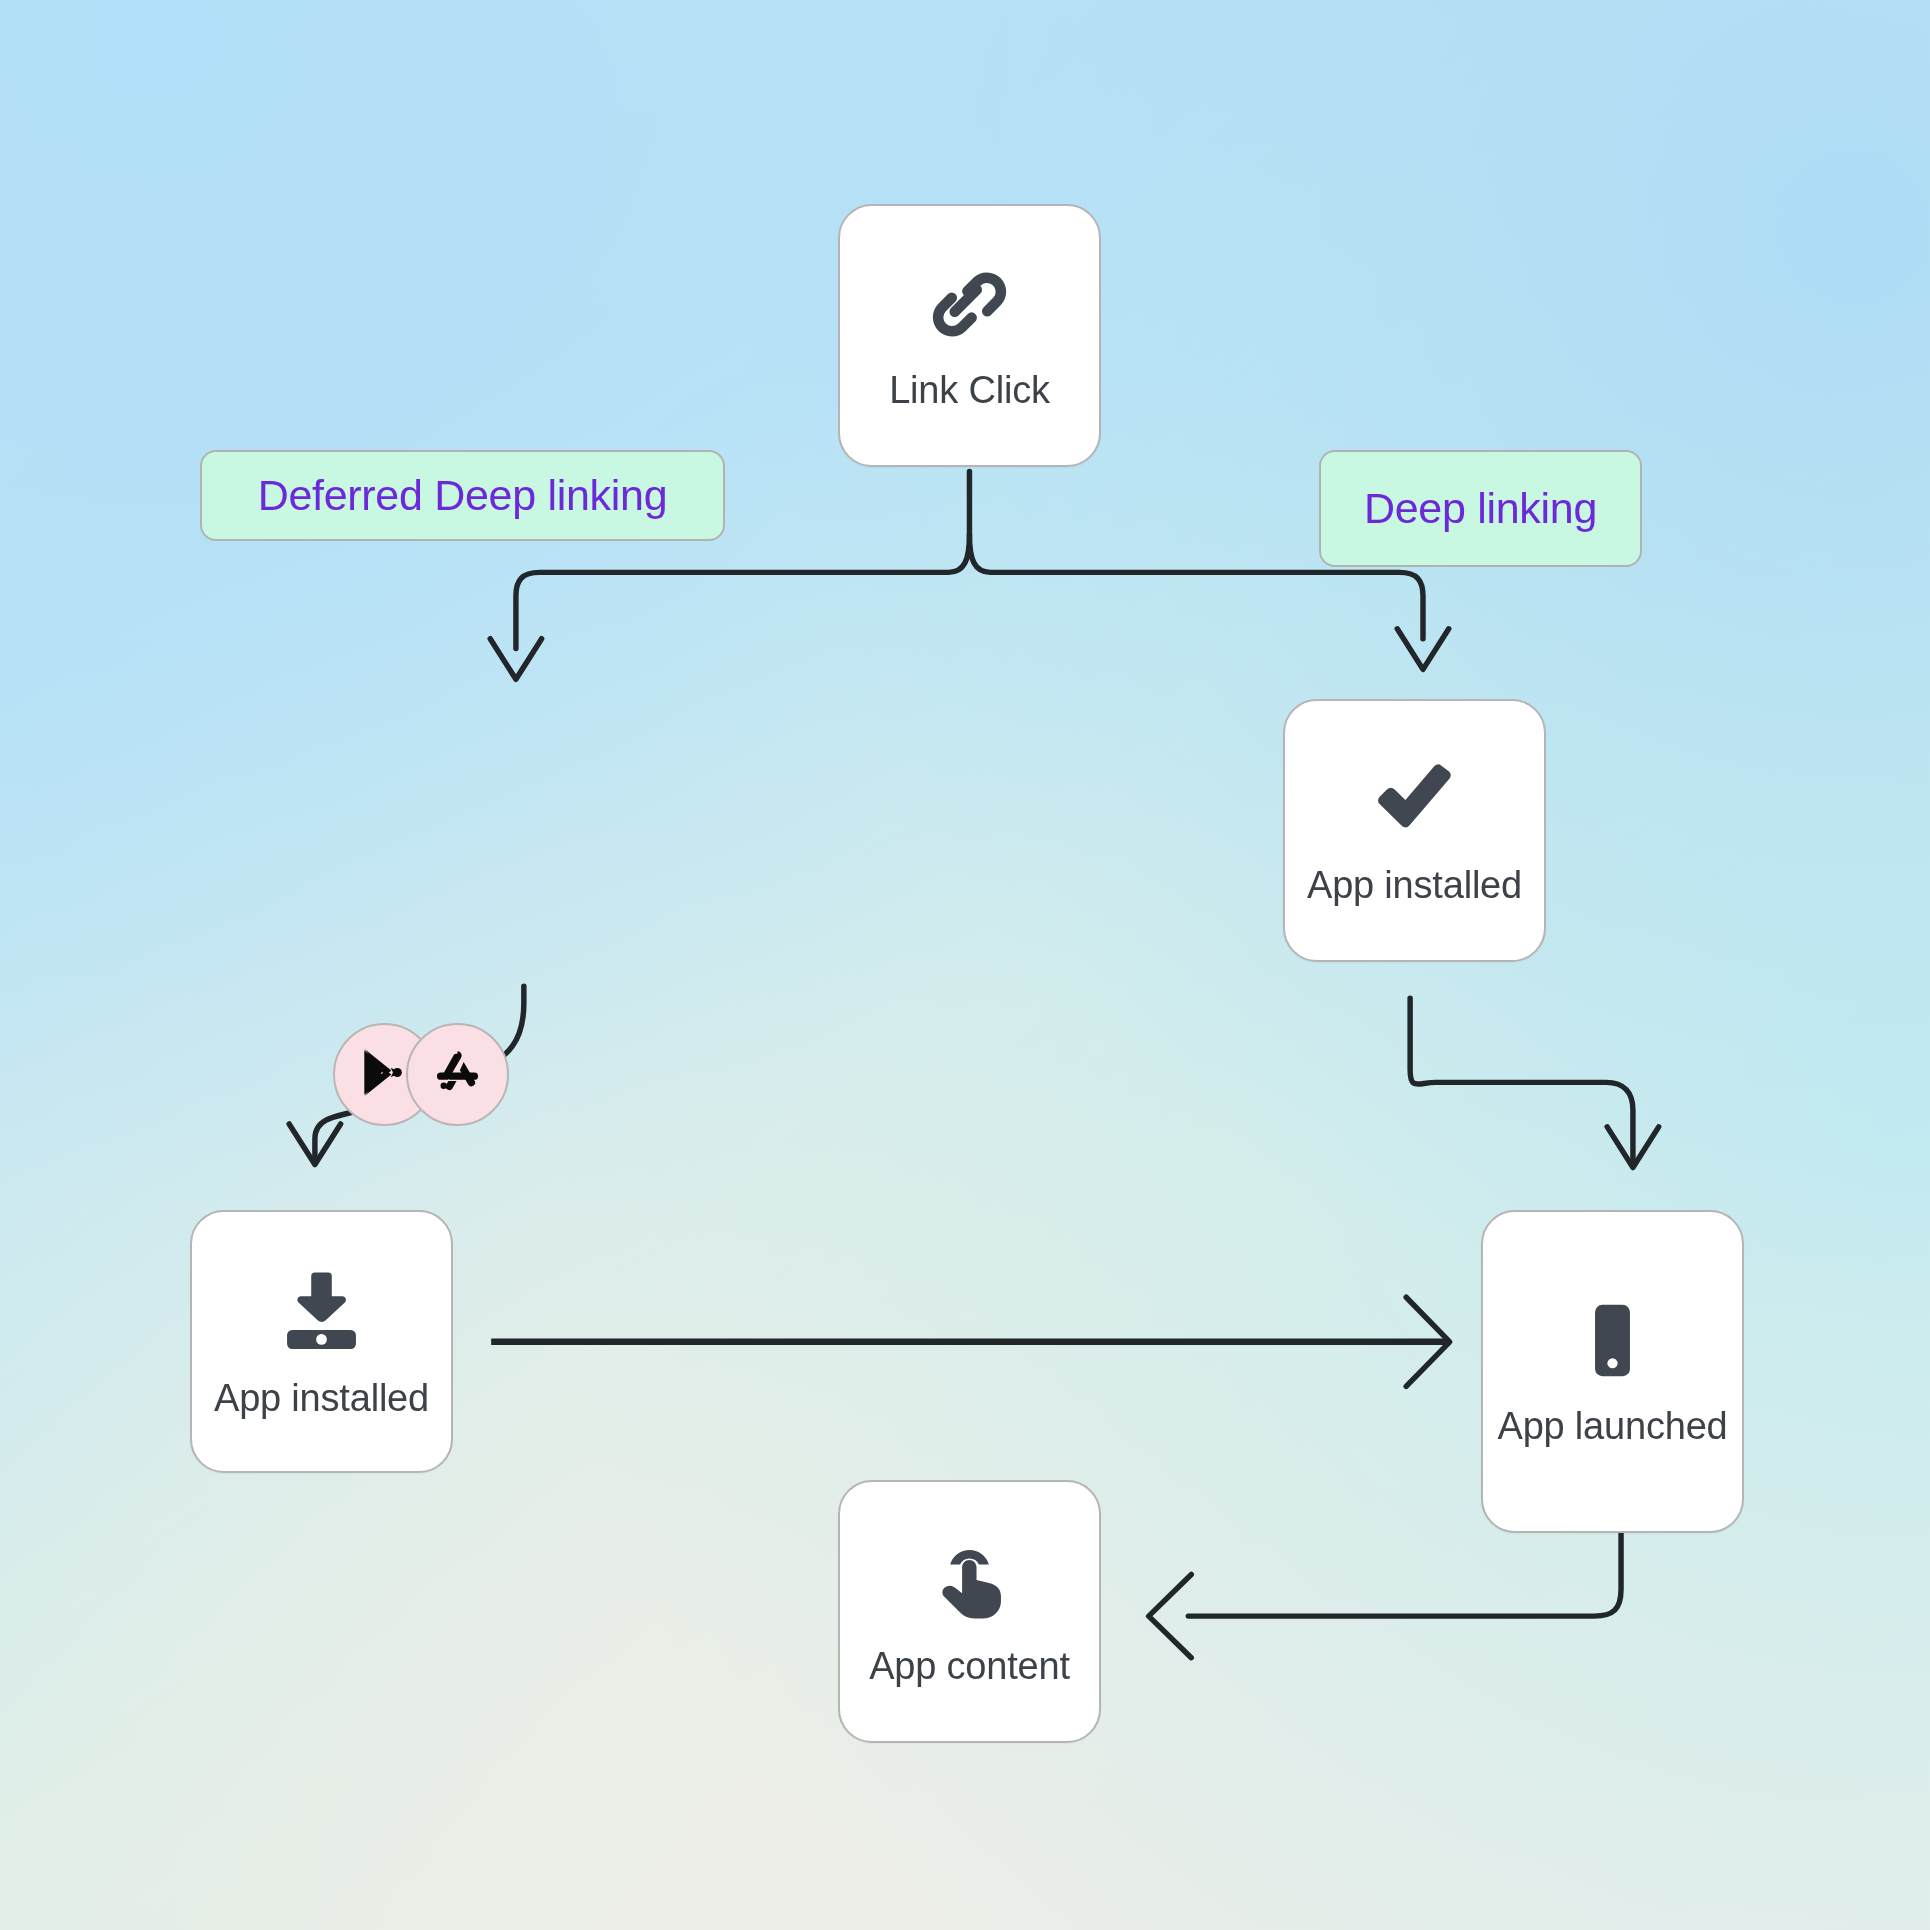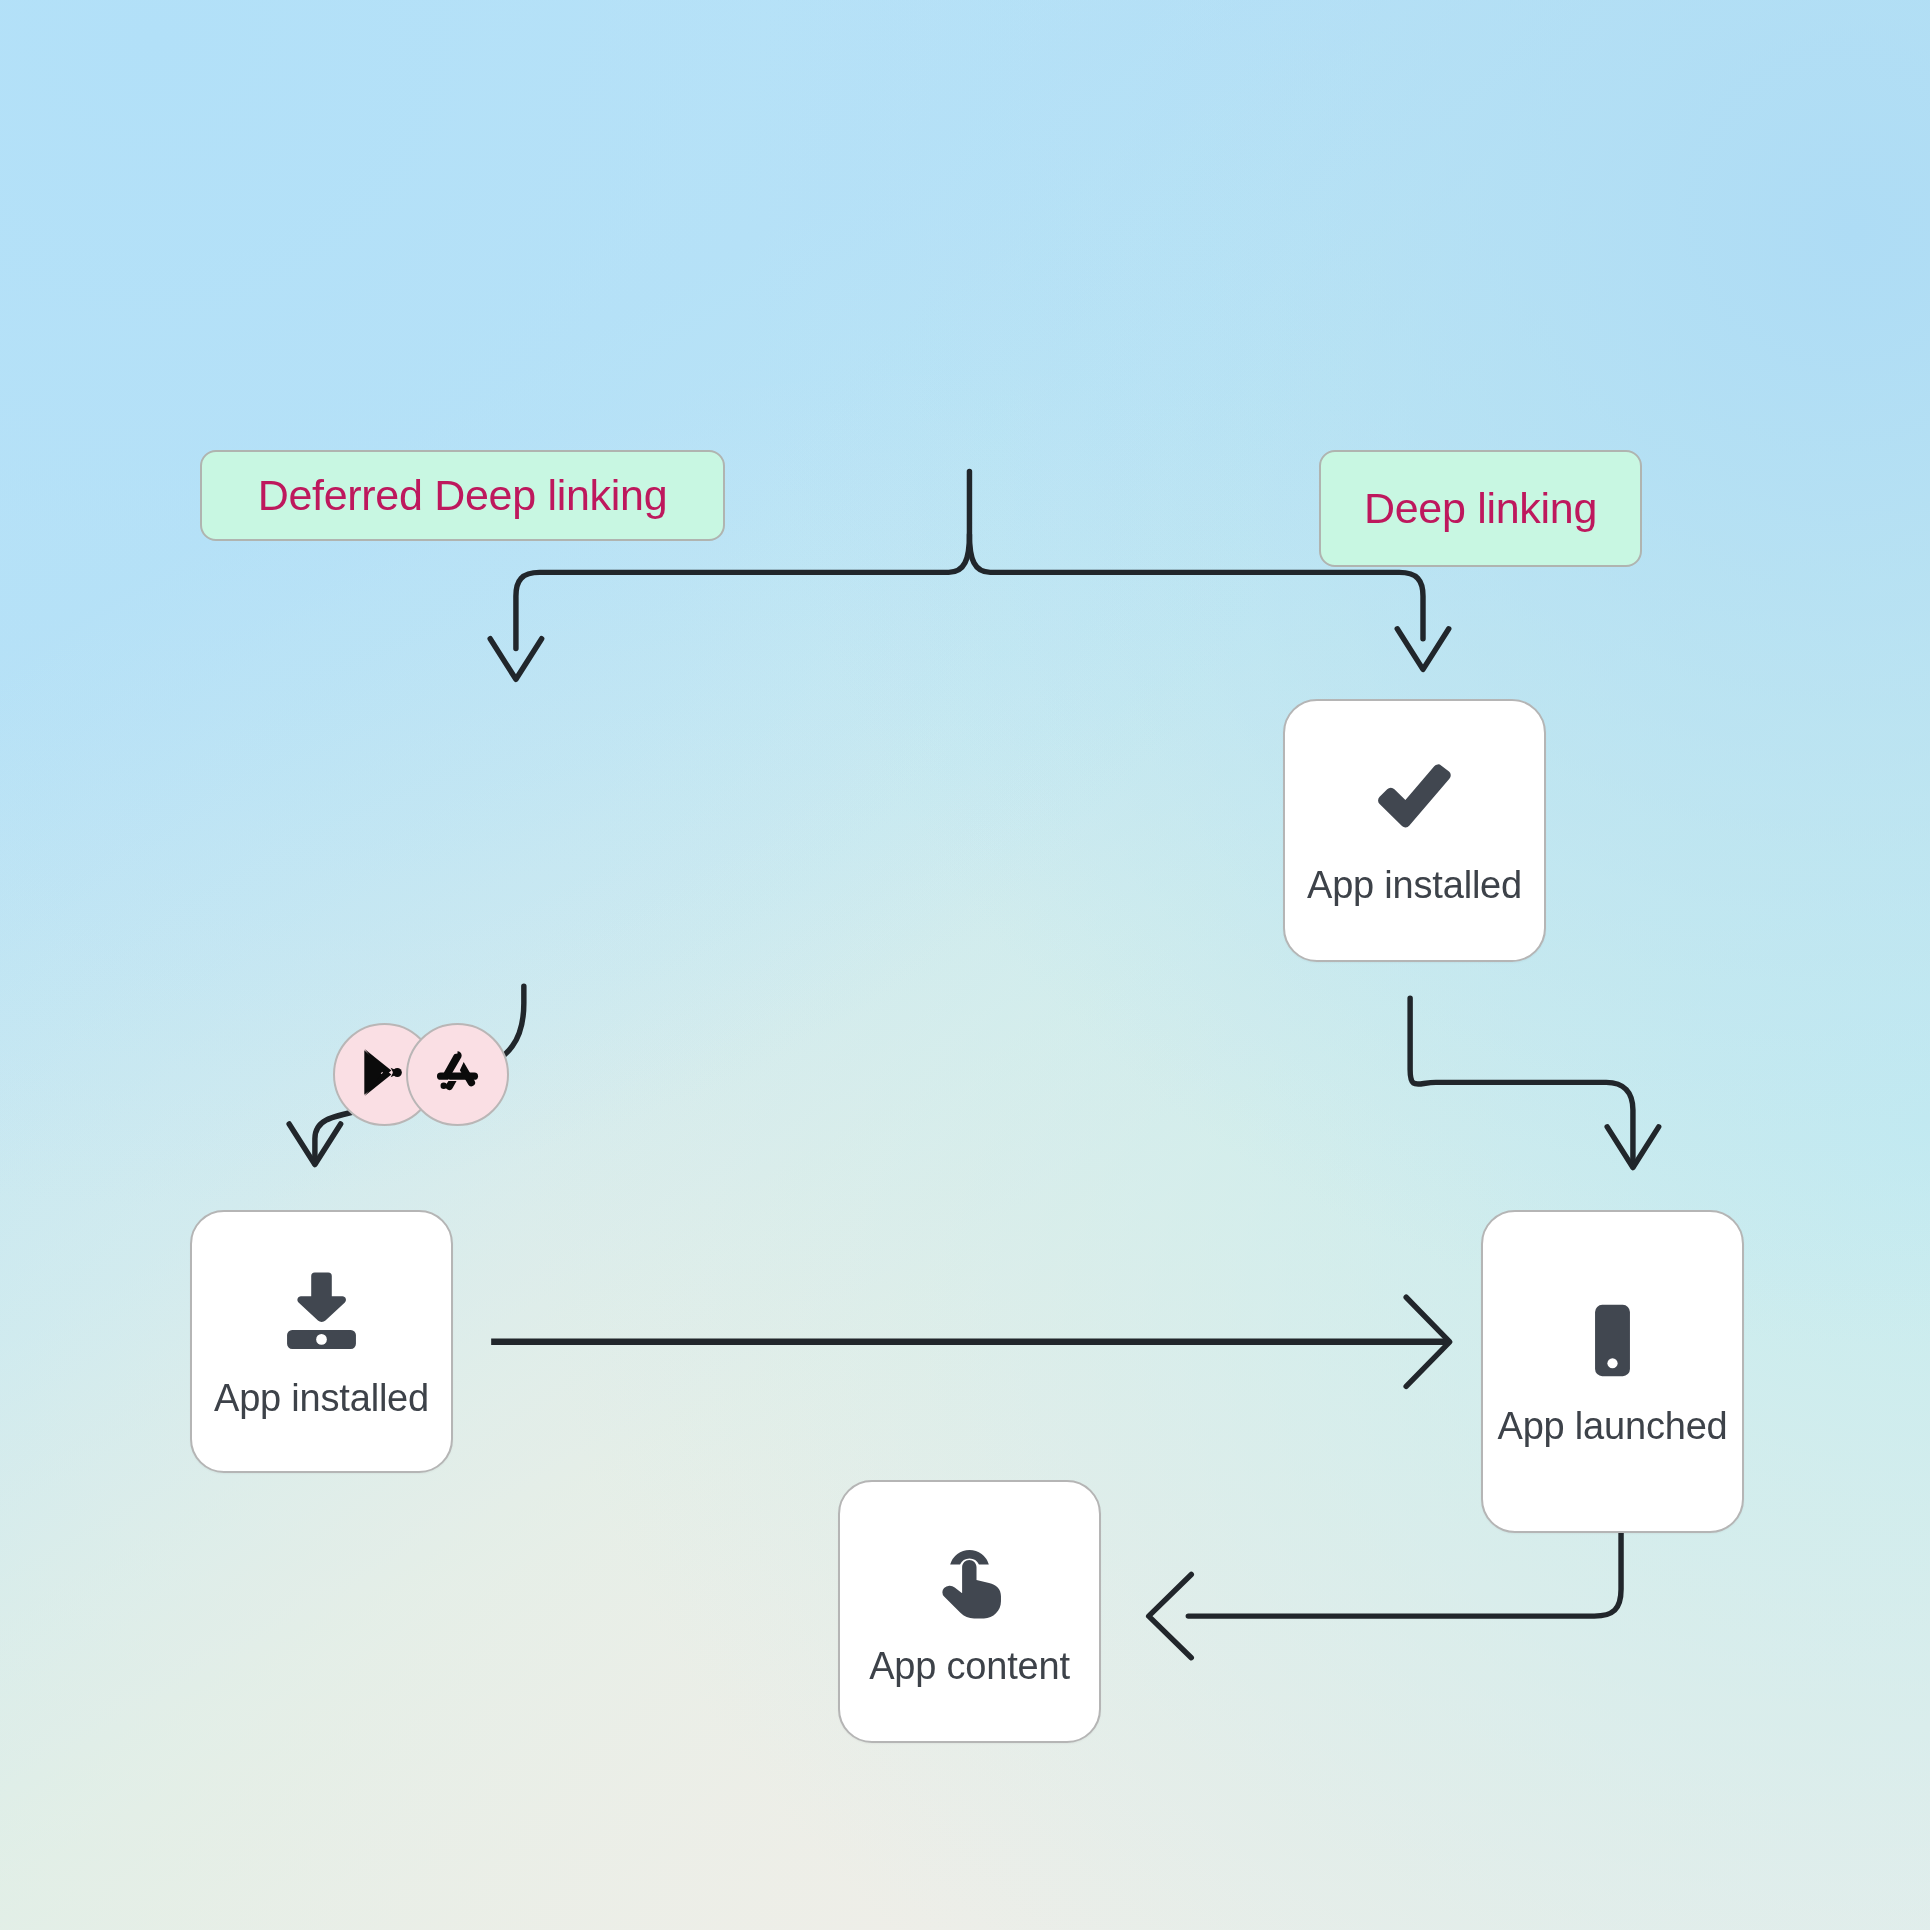--- a/index.html
+++ b/index.html
@@ -72,21 +72,21 @@
   
   .badge {
     position: absolute;
     background: #c8f7e2;
     border: 2px solid #b0b4b0;
     border-radius: 16px;
     box-sizing: border-box;
     display: flex;
     align-items: center;
     justify-content: center;
-    color: #be185d;
+    color: #6d28d9;
     font-size: 43px;
     letter-spacing: -0.3px;
   }
   #badge-deferred { left: 200px;  top: 450px; width: 525px; height: 91px; }
   #badge-deep     { left: 1319px; top: 450px; width: 323px; height: 117px; }
 
   
   .store-chip {
     position: absolute;
     width: 103px;
@@ -148,20 +148,30 @@
     <line class="eh" x1="496" y1="1355" x2="1462" y2="1355"></line>
     <path class="e" d="M 1420 1310 L 1464 1355 L 1420 1400"></path>
 
     <path class="e" d="M 1637 1492
              L 1637 1605
              C 1637 1625 1629 1632 1610 1632
              L 1200 1632"></path>
     <path class="e" d="M 1203 1590 L 1160 1632 L 1203 1674"></path>
   </svg>
 
+  <div class="card" id="node-link-click">
+    <span class="icon-wrap">
+      <svg width="91" height="91" viewBox="0 0 24 24" fill="#414750">
+        <path d="M13.06 4.94a5.1 5.1 0 0 1 7.21 7.21l-2.6 2.6a1.4 1.4 0 0 1-1.98-1.98l2.6-2.6a2.3 2.3 0 0 0-3.25-3.25l-2.6 2.6a1.4 1.4 0 1 1-1.98-1.98l2.6-2.6Z"></path>
+        <path d="M10.94 19.06a5.1 5.1 0 0 1-7.21-7.21l2.6-2.6a1.4 1.4 0 1 1 1.98 1.98l-2.6 2.6a2.3 2.3 0 0 0 3.25 3.25l2.6-2.6a1.4 1.4 0 1 1 1.98 1.98l-2.6 2.6Z"></path>
+        <path d="M14.9 7.12a1.4 1.4 0 0 1 0 1.98l-5.8 5.8a1.4 1.4 0 1 1-1.98-1.98l5.8-5.8a1.4 1.4 0 0 1 1.98 0Z"></path>
+      </svg>
+    </span>
+    <div class="node-label">Link Click</div>
+  </div>
 
 
   <div class="card" id="node-installed-right">
     <span class="icon-wrap">
       <svg width="91" height="91" viewBox="0 0 24 24" fill="#414750">
         <path d="M21.1 4.6a1.3 1.3 0 0 1 .1 1.9L10.6 18.9a1.3 1.3 0 0 1-1.9.08L2.8 13.2a1.3 1.3 0 0 1 0-1.9l2-2a1.3 1.3 0 0 1 1.9 0l2.9 2.8 7.6-8.9a1.3 1.3 0 0 1 1.9-.1l2 1.5Z"></path>
       </svg>
     </span>
     <div class="node-label">App installed</div>
   </div>

